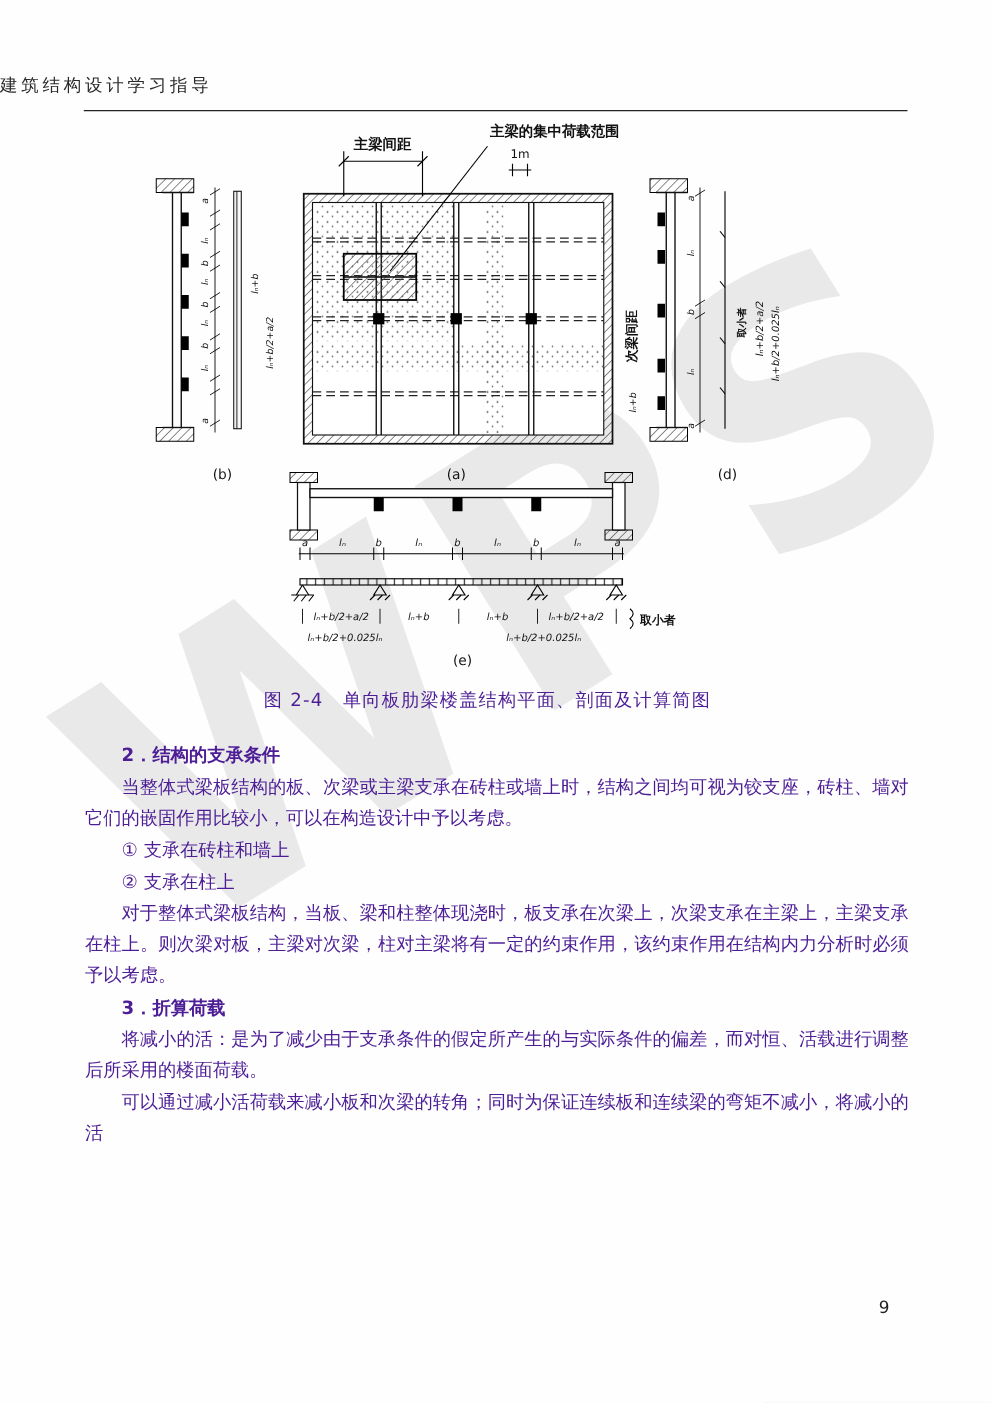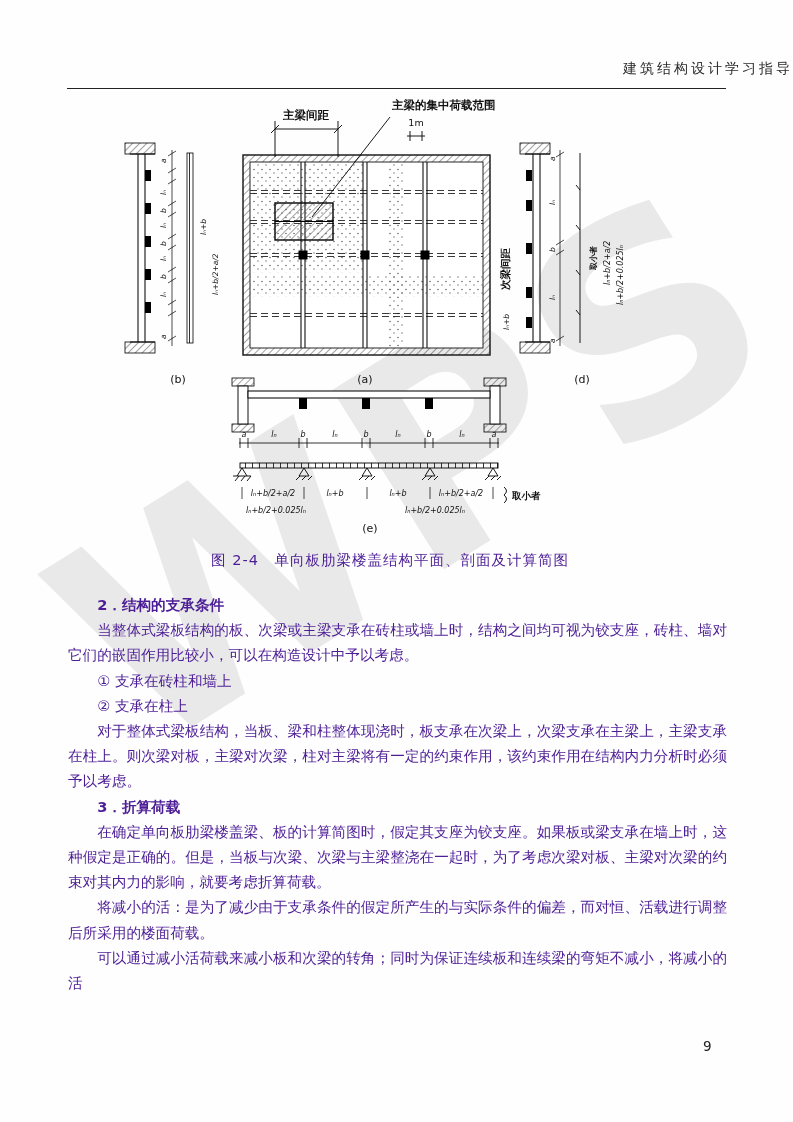--- a/index.html
+++ b/index.html
@@ -7,21 +7,21 @@
   .page { position:relative; width:793px; height:1122px; background:#fefefe; margin:0 auto;
           overflow:hidden; color:#1c1c1c; }
   .content { position:relative; z-index:1; }
 
   
   .watermark { position:absolute; z-index:0; left:30px; top:300px; font-size:290px; font-weight:bold;
                color:rgba(160,160,160,0.22); transform:rotate(-32deg); transform-origin:center;
                letter-spacing:10px; user-select:none; }
 
   
-  .header-title { position:absolute; top:60px; left:0; width:100%; text-align:right;
+  .header-title { position:absolute; top:60px; left:0; width:100%; text-align:left;
                   font-size:14px; letter-spacing:3px; color:#2a2a2a; }
   .header-rule { position:absolute; top:88px; left:67px; width:659px; border-top:1.6px solid #222; }
 
   
   .figure-svg { position:absolute; top:95px; left:60px; }
   svg text { fill:#111; font-family:"DejaVu Sans", sans-serif; }
   .figure-caption { position:absolute; top:551px; left:60px; width:660px; text-align:center;
                     font-size:14.5px; color:#4c1d95; letter-spacing:1px; }
 
   
@@ -312,20 +312,19 @@
 
     <div class="figure-caption">图 2-4　单向板肋梁楼盖结构平面、剖面及计算简图</div>
 
     <div class="body-text">
       <p class="h">2．结构的支承条件</p>
       <p>当整体式梁板结构的板、次梁或主梁支承在砖柱或墙上时，结构之间均可视为铰支座，砖柱、墙对它们的嵌固作用比较小，可以在构造设计中予以考虑。</p>
       <p>①  支承在砖柱和墙上</p>
       <p>②  支承在柱上</p>
       <p>对于整体式梁板结构，当板、梁和柱整体现浇时，板支承在次梁上，次梁支承在主梁上，主梁支承在柱上。则次梁对板，主梁对次梁，柱对主梁将有一定的约束作用，该约束作用在结构内力分析时必须予以考虑。</p>
       <p class="h">3．折算荷载</p>
-      <p>在确定单向板肋梁楼盖梁、板的计算简图时，假定其支座为铰支座。如果板或梁支承在墙上时，这种假定是正确的。但是，当板与次梁、次梁与主梁整浇在一起时，为了考虑次梁对板、主梁对次梁的约束对其内力的影响，就要考虑折算荷载。</p>
       <p>将减小的活：是为了减少由于支承条件的假定所产生的与实际条件的偏差，而对恒、活载进行调整后所采用的楼面荷载。</p>
       <p>可以通过减小活荷载来减小板和次梁的转角；同时为保证连续板和连续梁的弯矩不减小，将减小的活</p>
     </div>
 
     <div class="page-number">9</div>
   </div>
 </div>
 
 </body></html>

